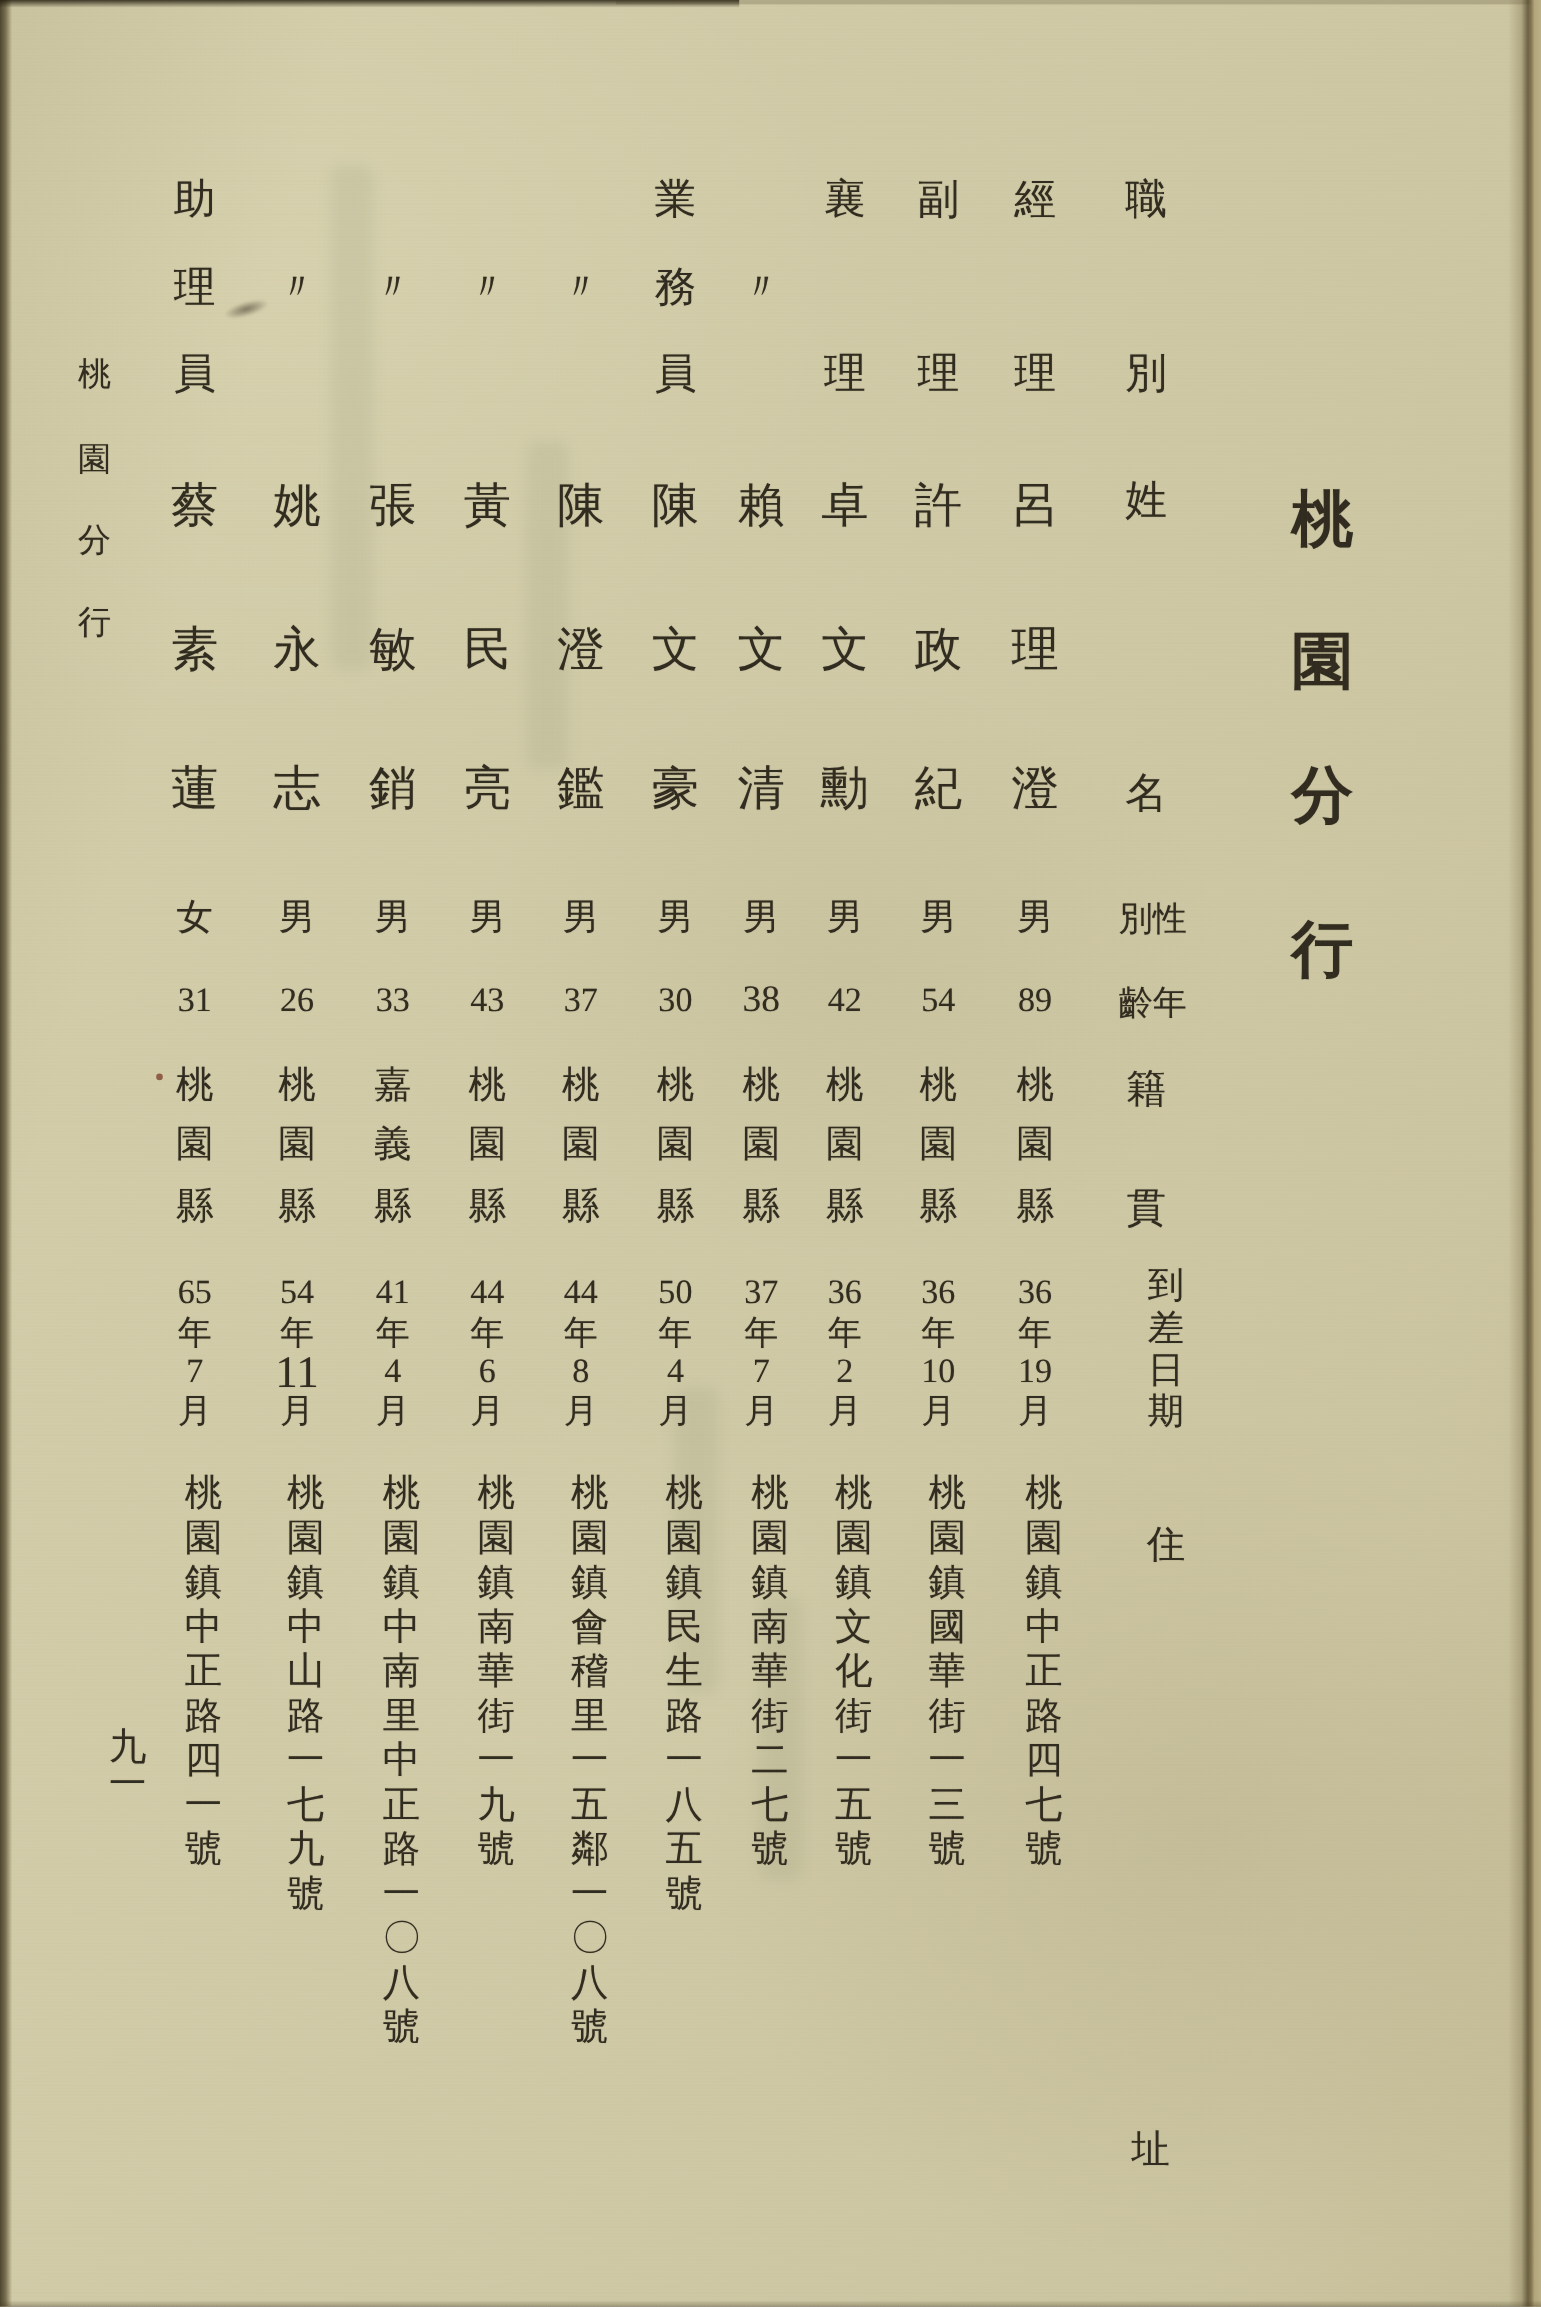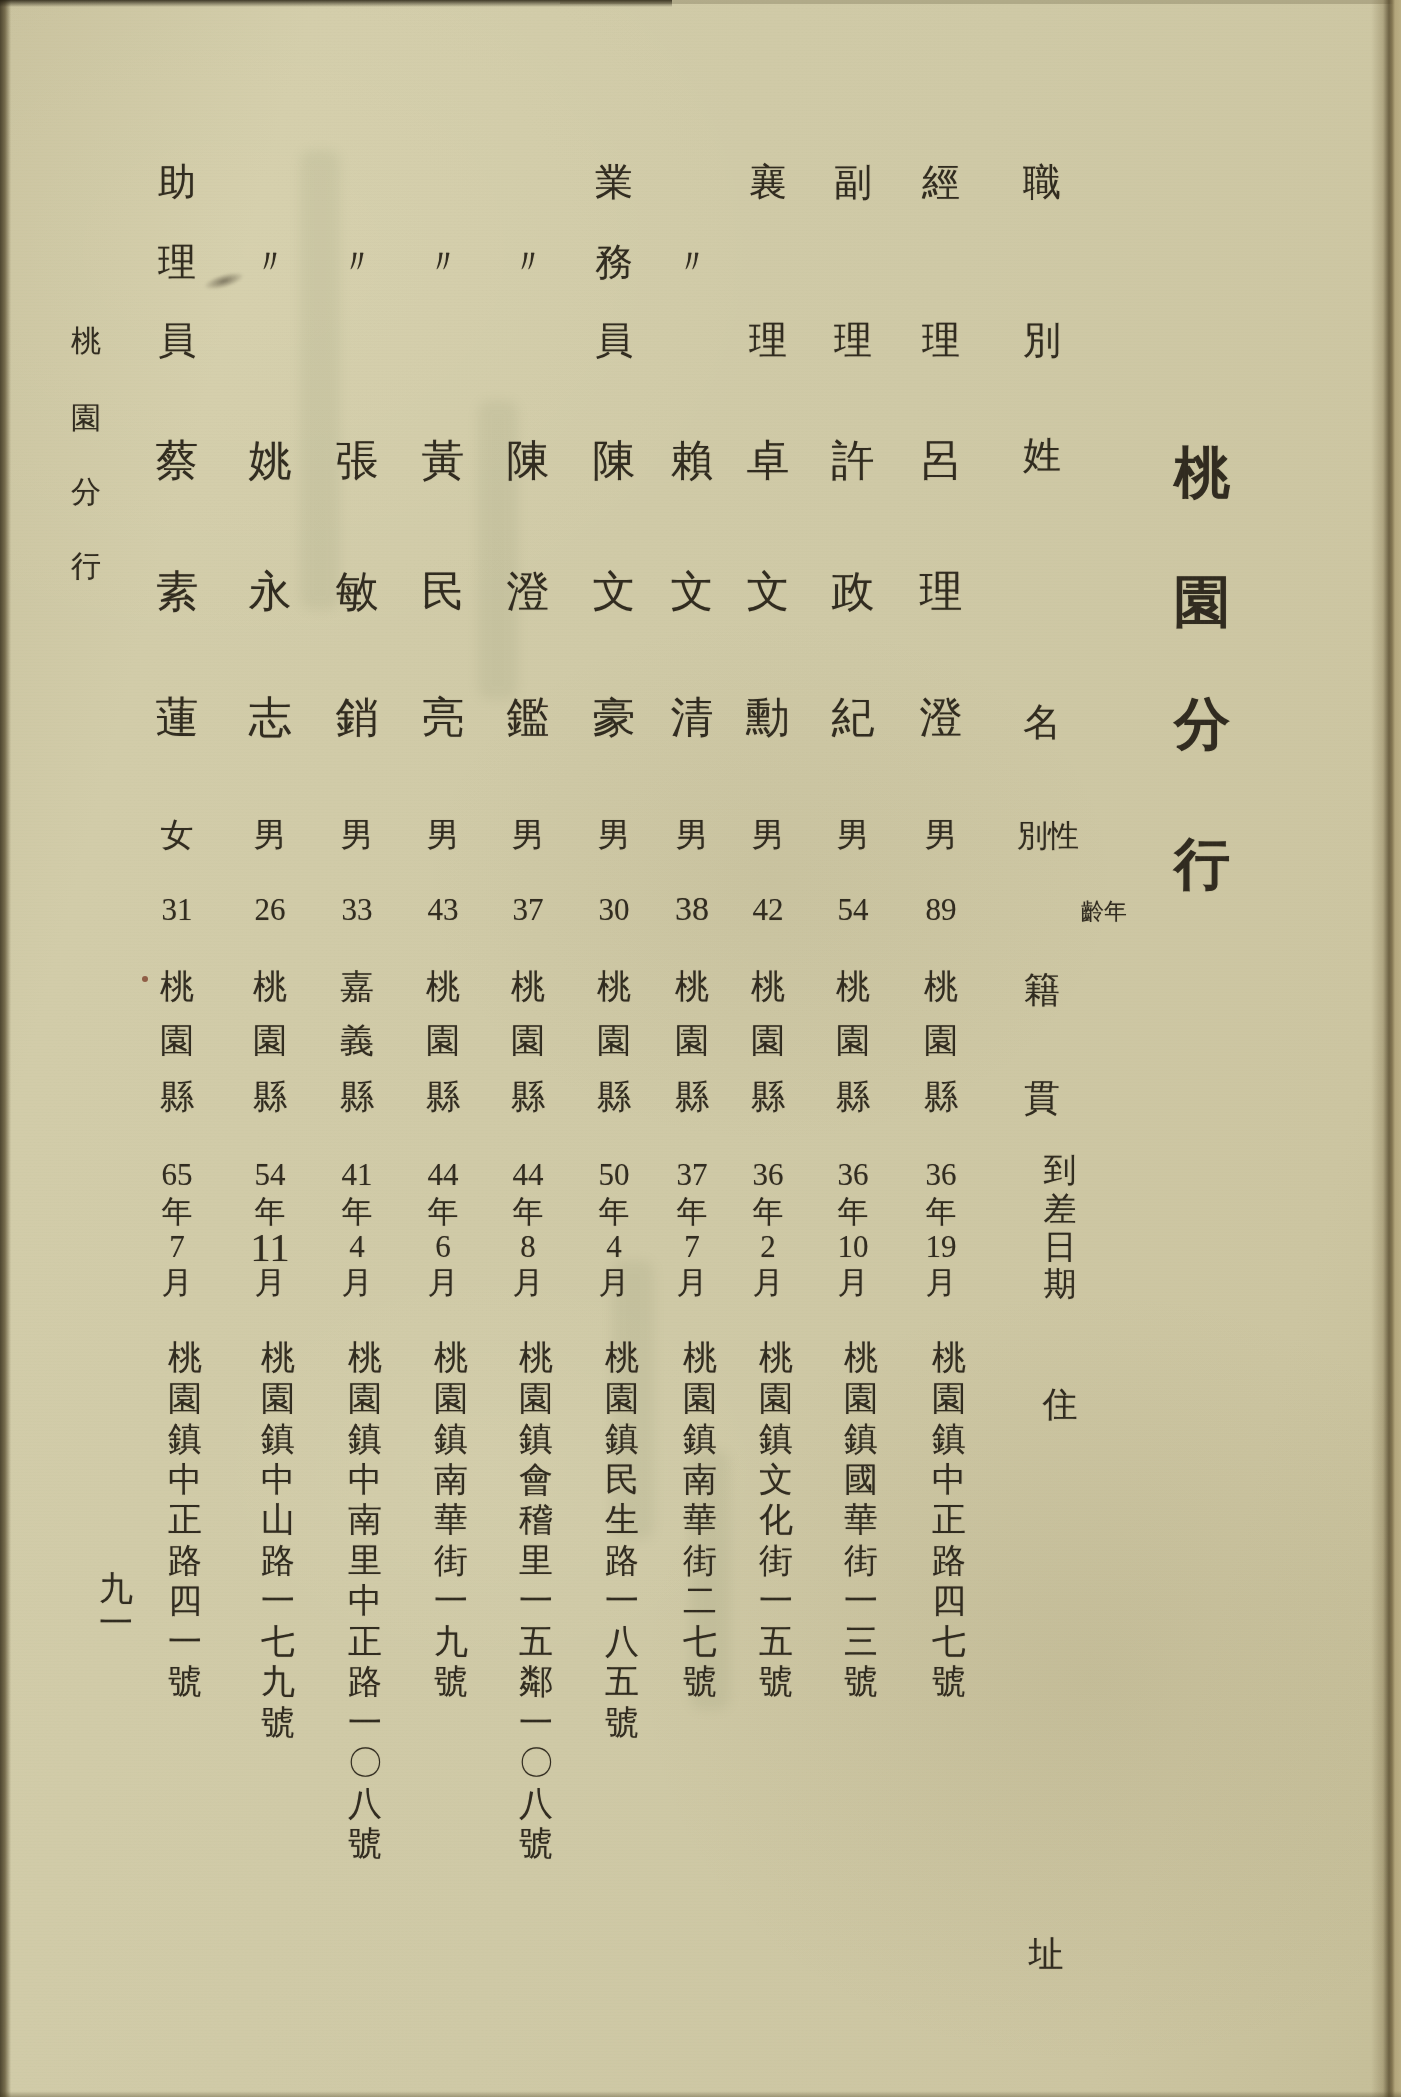--- a/index.html
+++ b/index.html
@@ -54,21 +54,21 @@
         <div class="g bold" style="left: 1202px; top: 602px; font-size: 56px;">園</div>
         <div class="g bold" style="left: 1202px; top: 724px; font-size: 56px;">分</div>
         <div class="g bold" style="left: 1202px; top: 864px; font-size: 56px;">行</div>
       </div>
       <div>
         <div class="g" style="left: 1042px; top: 182px; font-size: 38px;">職</div>
         <div class="g" style="left: 1042px; top: 340px; font-size: 38px;">別</div>
         <div class="g" style="left: 1042px; top: 455px; font-size: 38px;">姓</div>
         <div class="g" style="left: 1042px; top: 722px; font-size: 38px;">名</div>
         <div class="g" style="left: 1048px; top: 835px; font-size: 31px;">別性</div>
-        <div class="g" style="left: 1104px; top: 911px; font-size: 23px;">齡年</div>
+        <div class="g" style="left: 1048px; top: 911px; font-size: 31px;">齡年</div>
         <div class="g" style="left: 1042px; top: 990px; font-size: 36px;">籍</div>
         <div class="g" style="left: 1042px; top: 1098px; font-size: 36px;">貫</div>
         <div class="g" style="left: 1060px; top: 1170px; font-size: 33px;">到</div>
         <div class="g" style="left: 1060px; top: 1209px; font-size: 33px;">差</div>
         <div class="g" style="left: 1060px; top: 1247px; font-size: 33px;">日</div>
         <div class="g" style="left: 1060px; top: 1284px; font-size: 33px;">期</div>
         <div class="g" style="left: 1060px; top: 1404px; font-size: 35px;">住</div>
         <div class="g" style="left: 1046px; top: 1954px; font-size: 35px;">址</div>
       </div>
       <div title="呂理澄">

